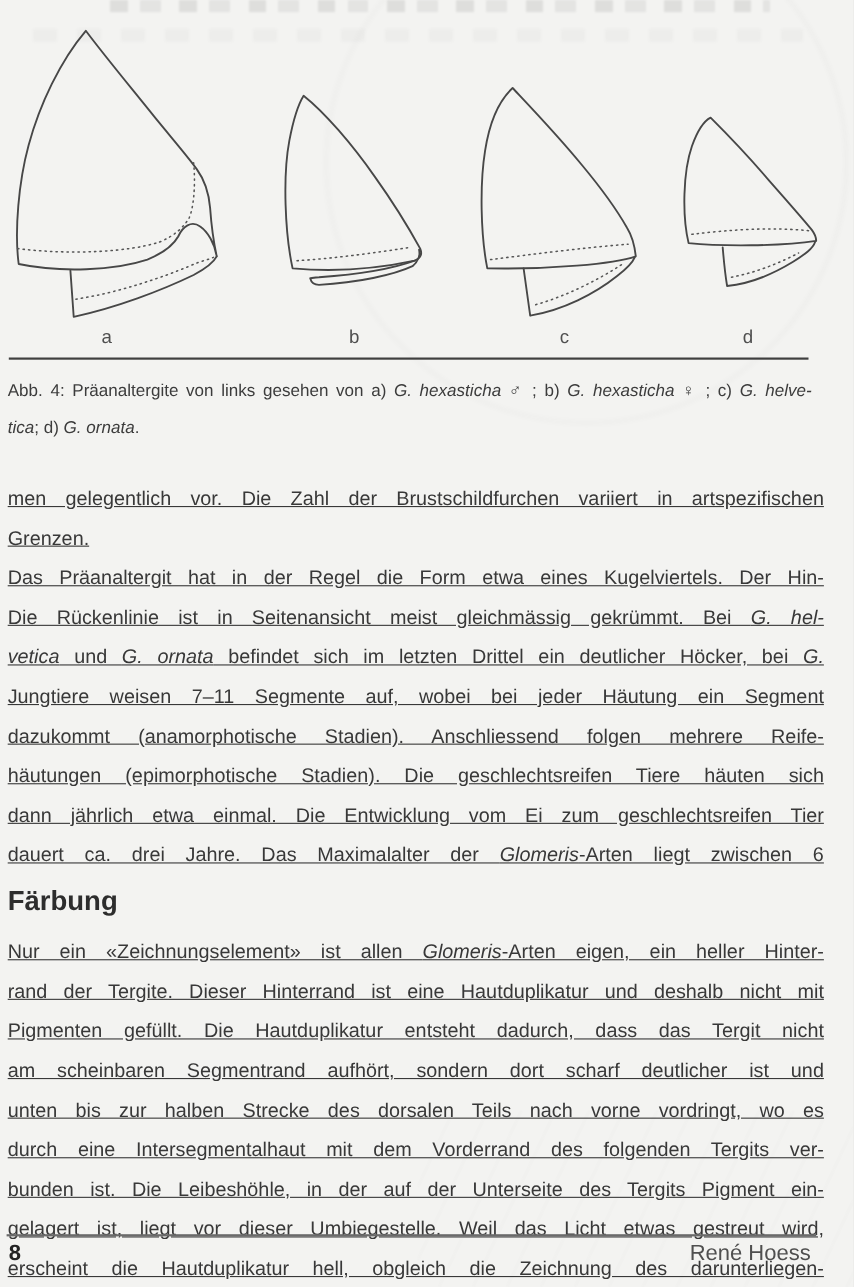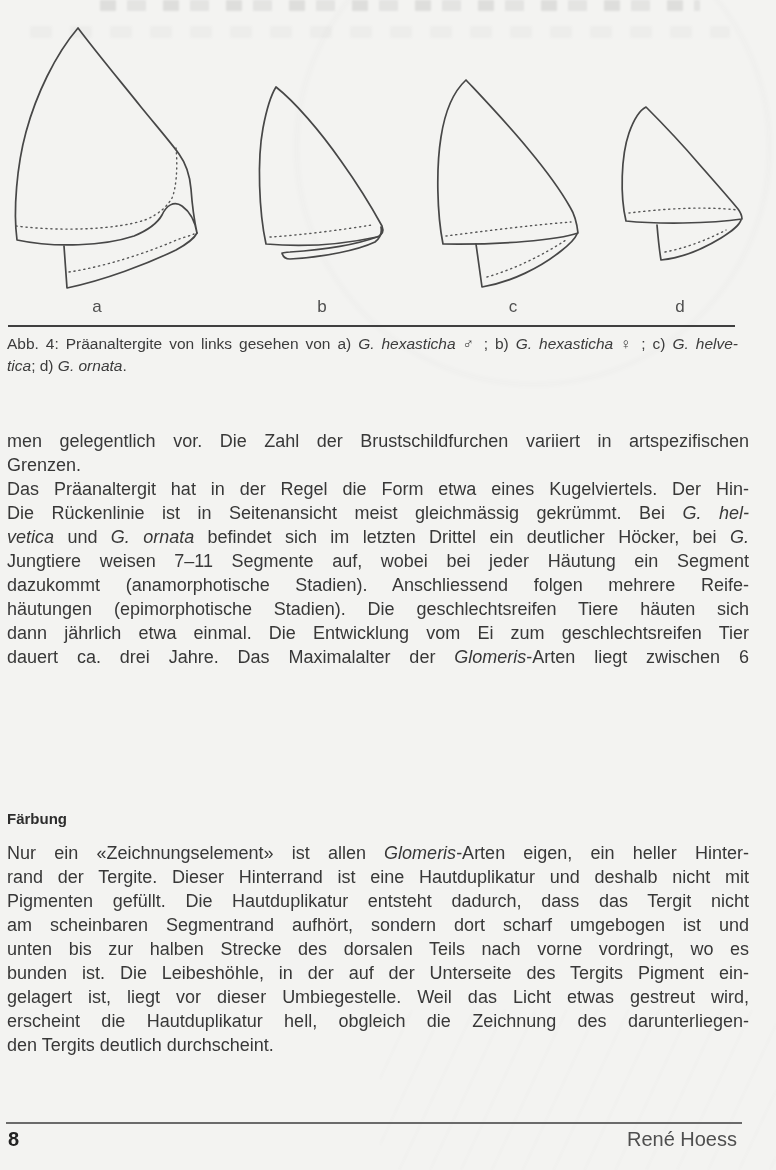--- a/index.html
+++ b/index.html
@@ -50,31 +50,31 @@
   .caption-rule { left: 8px; top: 325px; width: 727px; height: 2px; }
   .footer-rule  { left: 6px; top: 1122px; width: 736px; height: 2px; background: #6a6a6a; }
 
   .caption {
     position: absolute; left: 7px; top: 333px; width: 731px;
     font-size: 15.5px; line-height: 22px; color: #3c3c3c;
   }
 
   .body-block {
     position: absolute; left: 7px; width: 742px;
-    font-size: 18px; line-height: 24px; color: #383838;
+    font-size: 18px; line-height: 24px; color: #383838; text-decoration: underline;
   }
   #body1 { top: 429px; }
   #body2 { top: 841px; }
 
-  .tline { text-align: justify; text-align-last: justify; }
+  .tline { text-align: justify; text-align-last: justify; margin-top: 12px; }
   .tline.tlast { text-align-last: left; }
 
   .section-heading {
     position: absolute; left: 7px; top: 807px; margin: 0;
-    font-size: 15px; line-height: 24px; font-weight: bold; color: #2d2d2d;
+    font-size: 25px; line-height: 24px; font-weight: bold; color: #2d2d2d;
   }
 
   .footer {
     position: absolute; left: 8px; right: 39px; top: 1128px;
     display: flex; justify-content: space-between; align-items: baseline;
   }
   .page-number { font-weight: bold; font-size: 20px; color: #232323; }
   .running-author { font-size: 20px; color: #4f4f4f; }
 
   i { font-style: italic; }
@@ -137,22 +137,23 @@
       <div class="tline"><span>dann jährlich etwa einmal. Die Entwicklung vom Ei zum geschlechtsreifen Tier</span></div>
       <div class="tline"><span>dauert ca. drei Jahre. Das Maximalalter der </span><i>Glomeris</i><span>-Arten liegt zwischen 6</span></div>
     </div>
 
   <h2 class="section-heading">Färbung</h2>
 
   <div class="body-block" id="body2">
       <div class="tline"><span>Nur ein «Zeichnungselement» ist allen </span><i>Glomeris</i><span>-Arten eigen, ein heller Hinter-</span></div>
       <div class="tline"><span>rand der Tergite. Dieser Hinterrand ist eine Hautduplikatur und deshalb nicht mit</span></div>
       <div class="tline"><span>Pigmenten gefüllt. Die Hautduplikatur entsteht dadurch, dass das Tergit nicht</span></div>
-      <div class="tline"><span>am scheinbaren Segmentrand aufhört, sondern dort scharf umgebogen ist und</span></div>
+      <div class="tline"><span>am scheinbaren Segmentrand aufhört, sondern dort scharf deutlicher ist und</span></div>
       <div class="tline"><span>unten bis zur halben Strecke des dorsalen Teils nach vorne vordringt, wo es</span></div>
+      <div class="tline"><span>durch eine Intersegmentalhaut mit dem Vorderrand des folgenden Tergits ver-</span></div>
       <div class="tline"><span>bunden ist. Die Leibeshöhle, in der auf der Unterseite des Tergits Pigment ein-</span></div>
       <div class="tline"><span>gelagert ist, liegt vor dieser Umbiegestelle. Weil das Licht etwas gestreut wird,</span></div>
       <div class="tline"><span>erscheint die Hautduplikatur hell, obgleich die Zeichnung des darunterliegen-</span></div>
       <div class="tline tlast"><span>den Tergits deutlich durchscheint.</span></div>
     </div>
 
   <div class="rule footer-rule"></div>
   <div class="footer">
     <span class="page-number">8</span>
     <span class="running-author">René Hoess</span>

